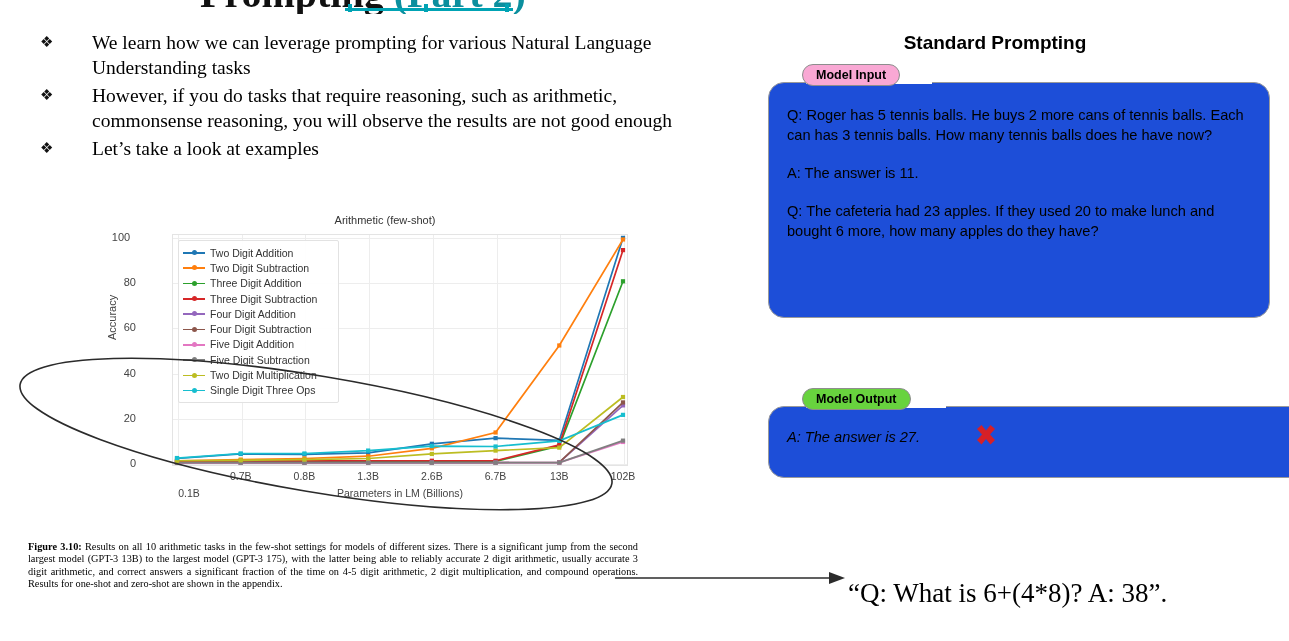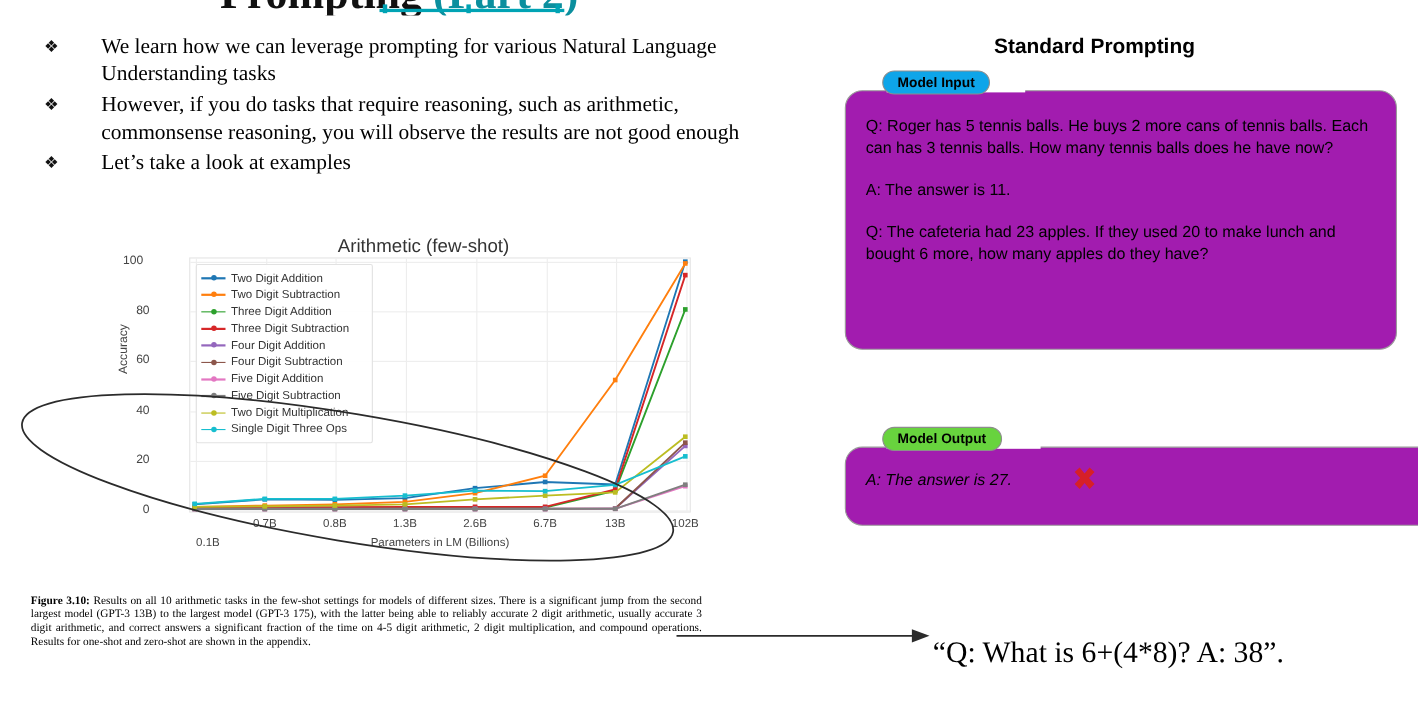--- a/index.html
+++ b/index.html
@@ -38,21 +38,21 @@
   .bullet-text{
     font-family:"Liberation Serif",serif;
     font-size:19.5px;line-height:25px;color:#000;
   }
   .bullet-text b{font-weight:normal;}
 
   
   #chart-figure{left:120px;top:214px;width:530px;height:295px;}
   #chart-title{
     position:absolute;left:0;top:0;width:530px;text-align:center;
-    font-family:"Liberation Sans",sans-serif;font-size:17px;color:#333;
+    font-family:"Liberation Sans",sans-serif;font-size:11px;color:#333;
   }
   #plot-area{
     position:absolute;left:52px;top:20px;width:456px;height:232px;
     background:#ffffff;border:1px solid #e4e4e4;
     box-sizing:border-box;
   }
   .gridline-h{position:absolute;left:0;width:100%;height:1px;background:#ededed;}
   .gridline-v{position:absolute;top:0;height:100%;width:1px;background:#ededed;}
   .ytick{
     position:absolute;right:514px;
@@ -102,21 +102,21 @@
   }
   #caption b{font-weight:bold;}
 
   
   #panel-title{
     left:830px;top:32px;width:330px;text-align:center;
     font-family:"Liberation Sans",sans-serif;font-size:19px;font-weight:bold;color:#000;
   }
   .prompt-box{
     position:absolute;
-    border:1.6px solid #9a9a9a;border-radius:16px;background:#a21caf;
+    border:1.6px solid #9a9a9a;border-radius:16px;background:#1d4ed8;
     box-sizing:border-box;
   }
   .pill{
     position:absolute;
     border:1.6px solid #8d8d8d;border-radius:14px;
     font-family:"Liberation Sans",sans-serif;font-size:12.5px;font-weight:bold;color:#000;
     padding:3px 13px;z-index:3;white-space:nowrap;
   }
   .box-body{
     position:absolute;left:18px;right:16px;top:22px;
@@ -367,21 +367,21 @@
 <div class="abs" id="panel-title">Standard Prompting</div>
 
 <div class="prompt-box" id="input-box" style="left:768px;top:82px;width:502px;height:236px;">
   <div class="box-body">
     <p>Q: Roger has 5 tennis balls. He buys 2 more cans of tennis balls. Each can has 3 tennis balls. How many tennis balls does he have now?</p>
     <p>A: The answer is 11.</p>
     <p>Q: The cafeteria had 23 apples. If they used 20 to make lunch and bought 6 more, how many apples do they have?</p>
   </div>
 </div>
 <div class="pill-gap" style="left:806px;top:80px;width:126px;"></div>
-<div class="pill" id="input-pill" style="left: 802px; top: 64px; background: #0ea5e9;">Model Input</div>
+<div class="pill" id="input-pill" style="left: 802px; top: 64px; background: #f9a8d4;">Model Input</div>
 
 <div class="prompt-box" id="output-box" style="left:768px;top:406px;width:592px;height:72px;font-style:italic;">
   <div class="box-body" style="top:20px;">
     <span>A: The answer is 27.</span>
     <svg id="xmark" width="26" height="26" viewBox="0 0 26 26">
       <path d="M4 6 L8.5 2 L13 7.5 L17.5 2 L22 6 L17 11.5 L22 17 L17.5 21.5 L13 16 L8.5 21.5 L4 17 L9 11.5 Z" fill="#d62027"></path>
     </svg>
   </div>
 </div>
 <div class="pill-gap" style="left:806px;top:404px;width:140px;"></div>

